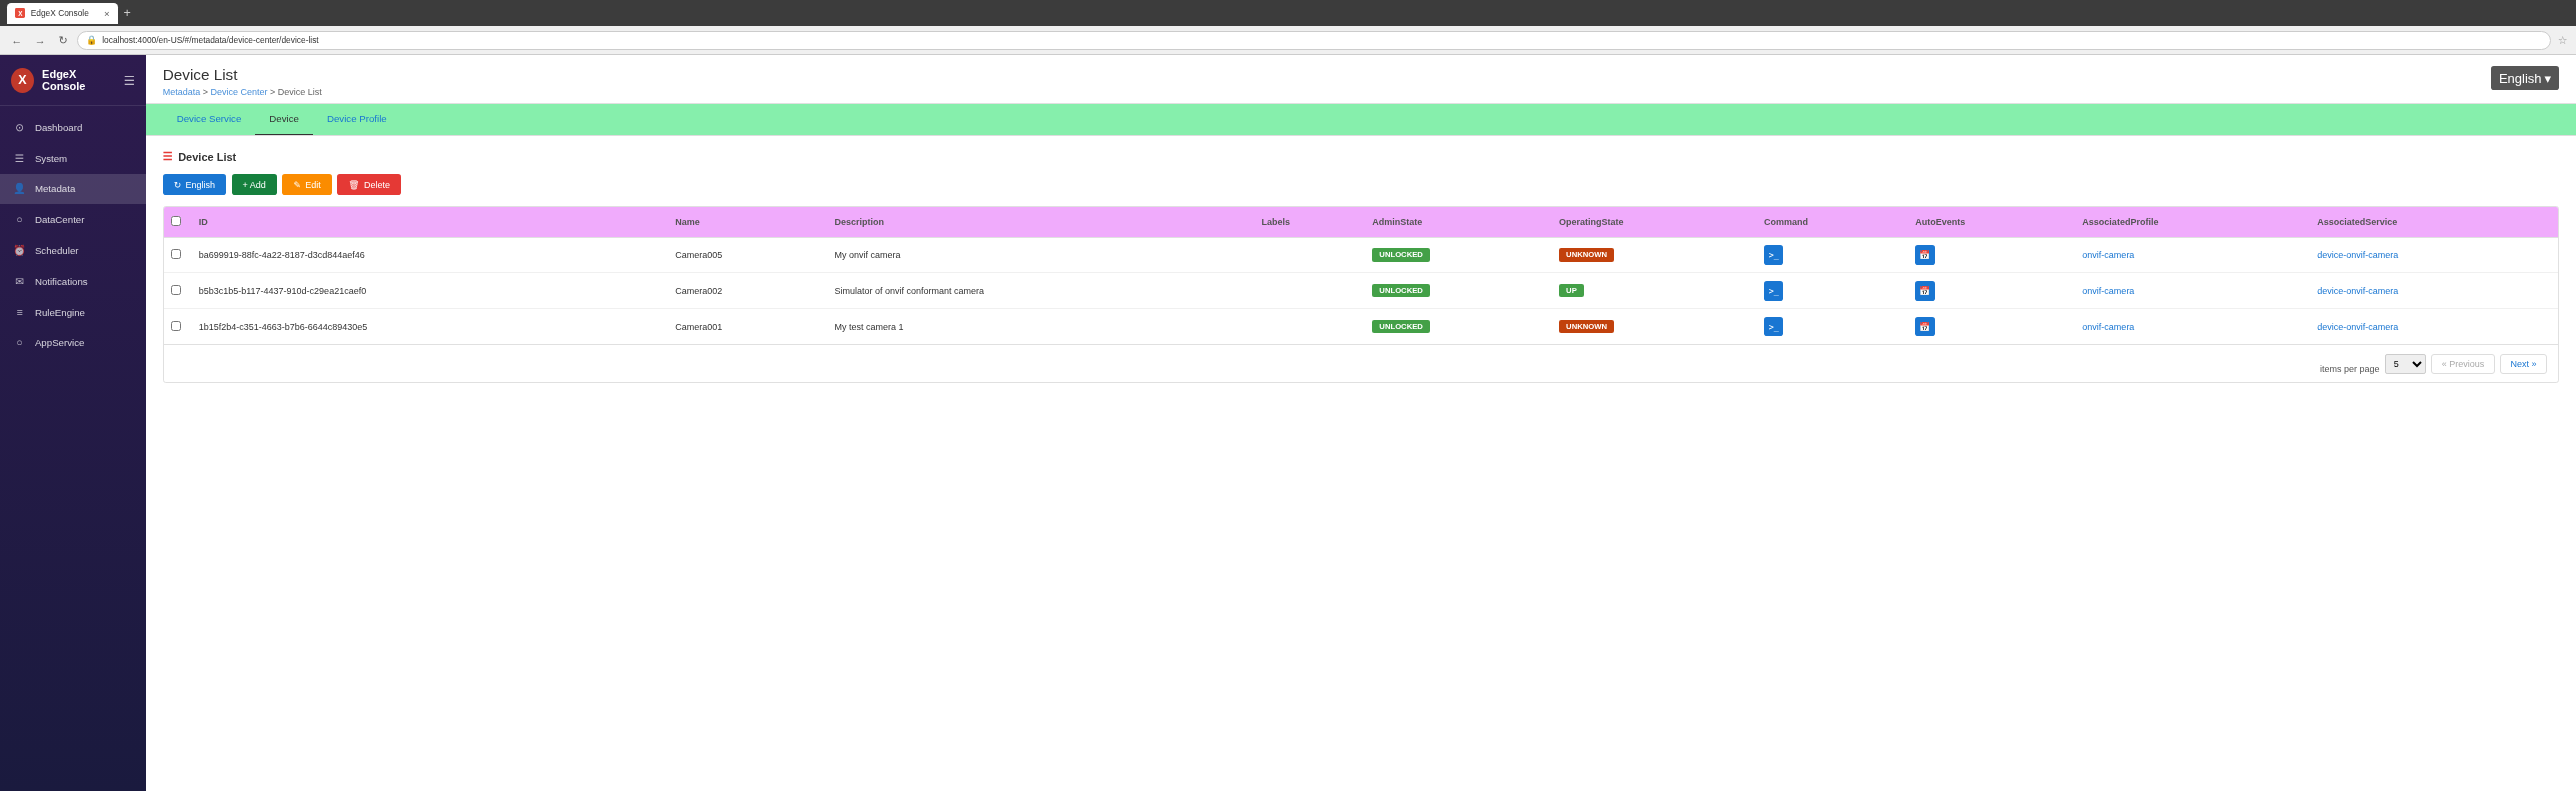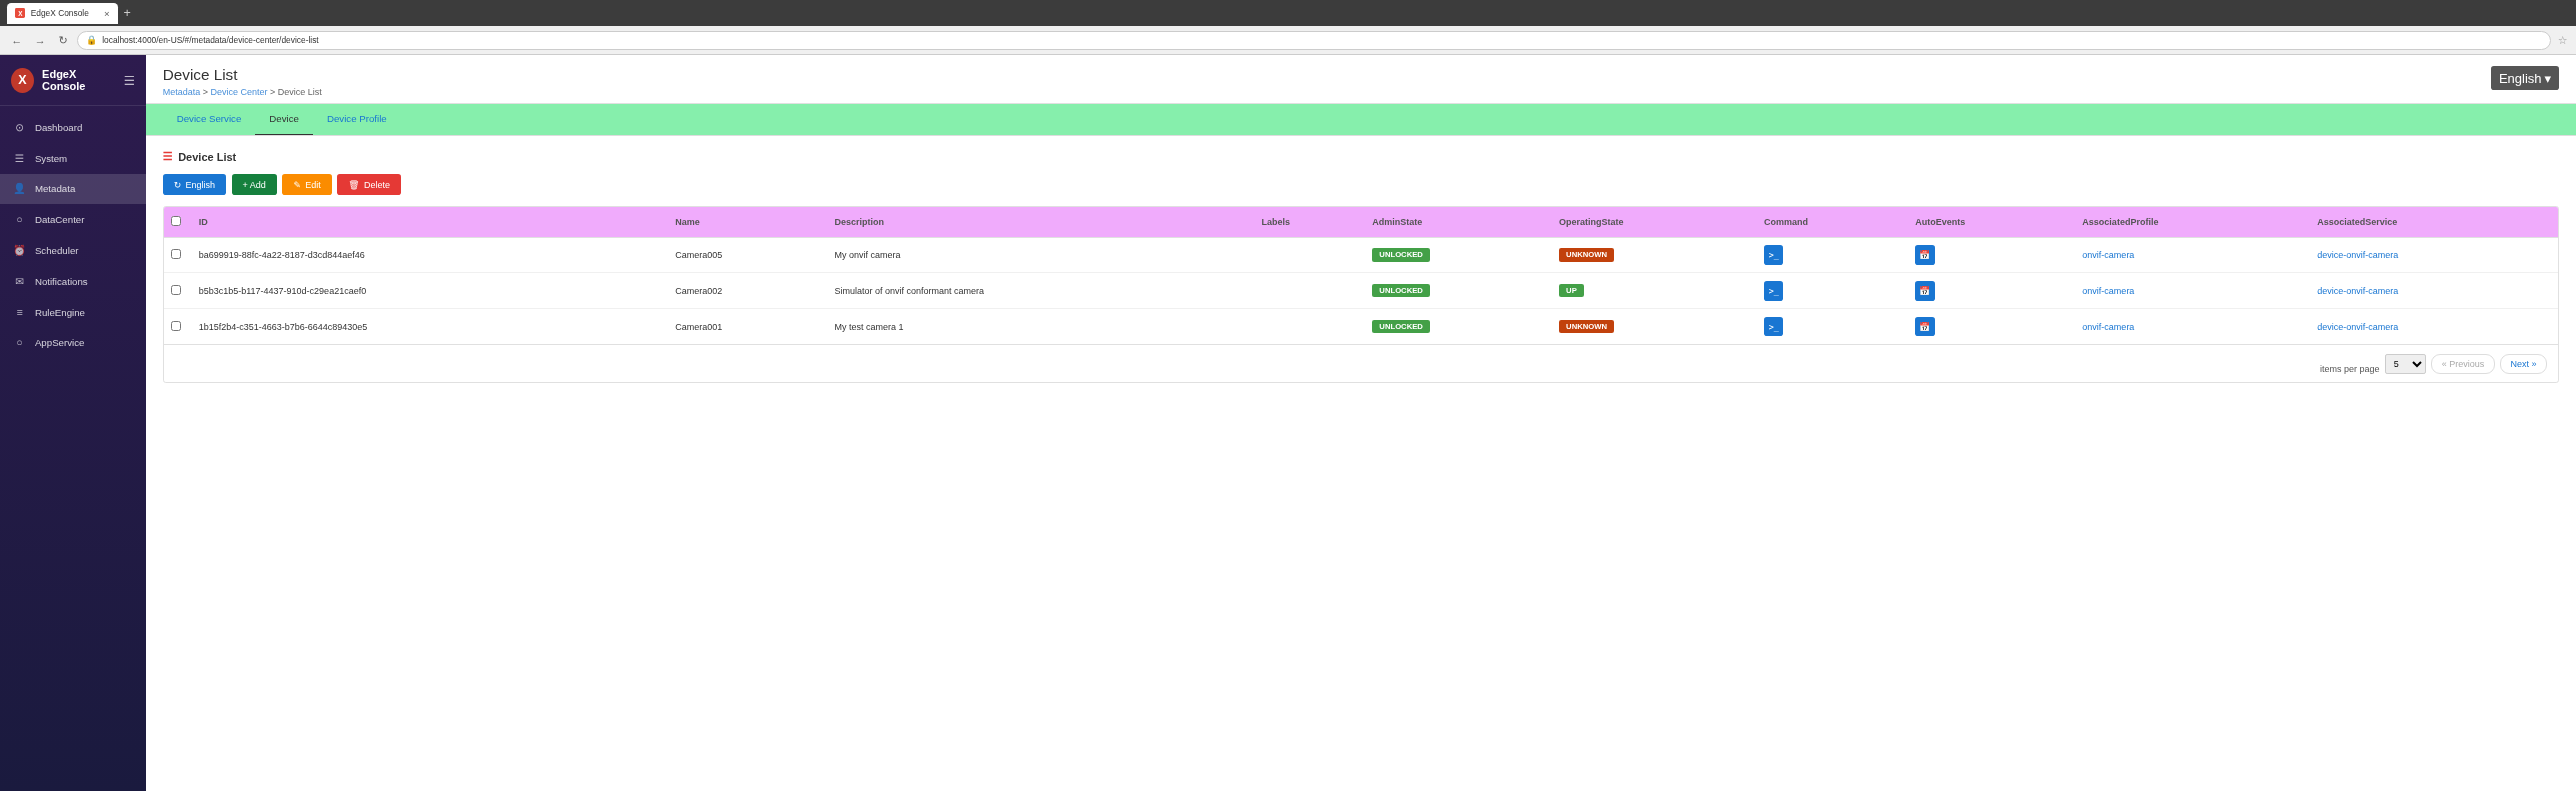--- a/index.html
+++ b/index.html
@@ -78,21 +78,21 @@
 
     
     .link { color: #1976d2; text-decoration: none; }
 
     
     input[type="checkbox"] { width: 10.4px; height: 10.4px; cursor: pointer; }
 
     
     .pagination { display: flex; align-items: flex-end; justify-content: flex-end; padding: 8.4px 11px; gap: 5px; font-size: 9px; color: #555; border-top: 0.7px solid #e0e0e0; }
     .pagination select { height: 19.5px; border: 0.7px solid #ccc; border-radius: 2.1px; padding: 0 4.2px; font-size: 9px; }
-    .pag-btn { padding: 4.2px 9.7px; border: 0.7px solid #ddd; border-radius: 9px; background: white; color: #333; cursor: pointer; font-size: 9px; }
+    .pag-btn { padding: 4.2px 9.7px; border: 0.7px solid #ddd; border-radius: 3px; background: white; color: #333; cursor: pointer; font-size: 9px; }
     .pag-btn.disabled { color: #aaa; cursor: not-allowed; }
     .pag-btn.next { color: #1976d2; }
   </style>
 </head>
 <body>
 
 <div class="browser-chrome">
   <div class="browser-tab">
     <div class="tab-favicon">X</div>
     <span>EdgeX Console</span>

